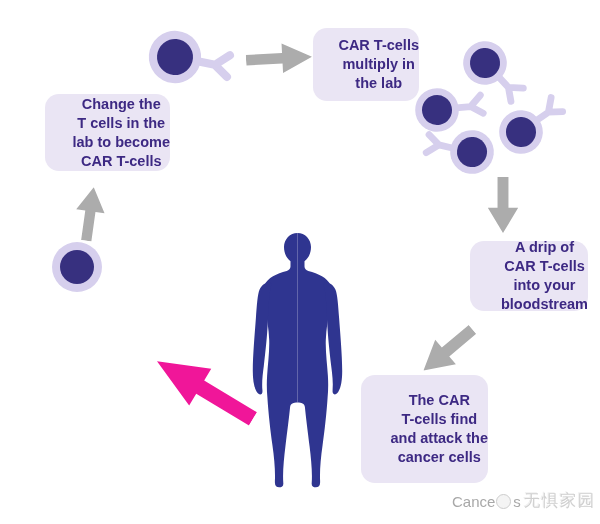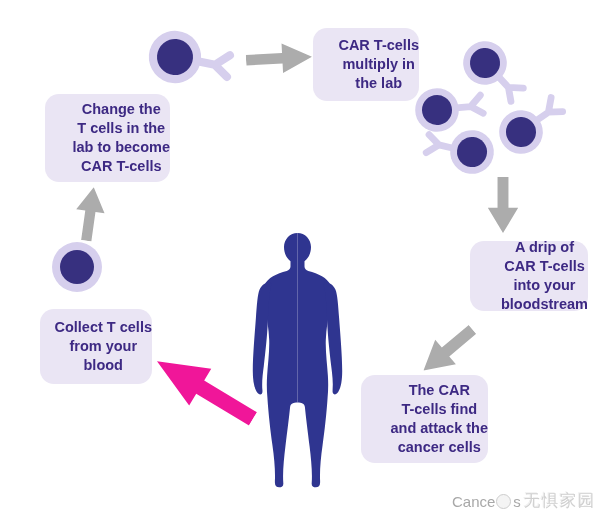--- a/index.html
+++ b/index.html
@@ -98,21 +98,21 @@
     <span>A drip of
 CAR T-cells
 into your
 bloodstream</span>
   </div>
 
   <svg class="arrow arrow-gray" style="left:416px;top:332px;width:64px;height:36px;transform:rotate(140deg)" viewBox="0 0 100 56" preserveAspectRatio="none">
       <use href="#arrow-shape"></use>
     </svg>
 
-  <div class="step-box" style="left:361px;top:375px;width:127px;height:88px">
+  <div class="step-box" style="left:361px;top:375px;width:127px;height:108px">
     <span>The CAR
 T-cells find
 and attack the
 cancer cells</span>
   </div>
 
   <svg id="body-figure" width="95" height="255" viewBox="0 0 95 255">
     <g id="body-half">
       <path d="M47.5 0 C55 0 61 6.2 61 14 C61 20.3 58.4 25.2 54.5 28.3 L54.5 33.5
                C54.5 35.8 56.1 37.3 58.3 37.9 C68.5 40.6 77.2 44.6 80.6 52
@@ -128,33 +128,28 @@
                C79.6 119 77.7 102 77.2 89 C76.7 76 75.9 62 74.4 55.2
                C73.9 52.8 73.2 50.8 73.8 50.2 Z"></path>
     </g>
     <use href="#body-half" transform="translate(95,0) scale(-1,1)"></use>
   </svg>
 
   <svg class="arrow arrow-pink" style="left:149px;top:366px;width:112px;height:48px;transform:rotate(-149deg)" viewBox="0 0 100 56" preserveAspectRatio="none">
       <use href="#arrow-shape"></use>
     </svg>
 
-  <div class="step-box" style="left:40px;top:309px;width:112px;height:75px">
-    <span>Collect T cells
-from your
-blood</span>
-  </div>
 
   <div class="t-cell-plain" style="left:60px;top:250px"></div>
 
   <svg class="arrow arrow-gray" style="left:63px;top:198px;width:54px;height:32px;transform:rotate(-82deg)" viewBox="0 0 100 56" preserveAspectRatio="none">
       <use href="#arrow-shape"></use>
     </svg>
 
-  <div class="step-box" style="left:45px;top:94px;width:125px;height:88px">
+  <div class="step-box" style="left:45px;top:94px;width:125px;height:77px">
     <span>Change the
 T cells in the
 lab to become
 CAR T-cells</span>
   </div>
 
   <div id="watermark">
     <span class="wm-latin">Cance</span>
     <span class="wm-logo"></span>
     <span class="wm-latin">s</span>

